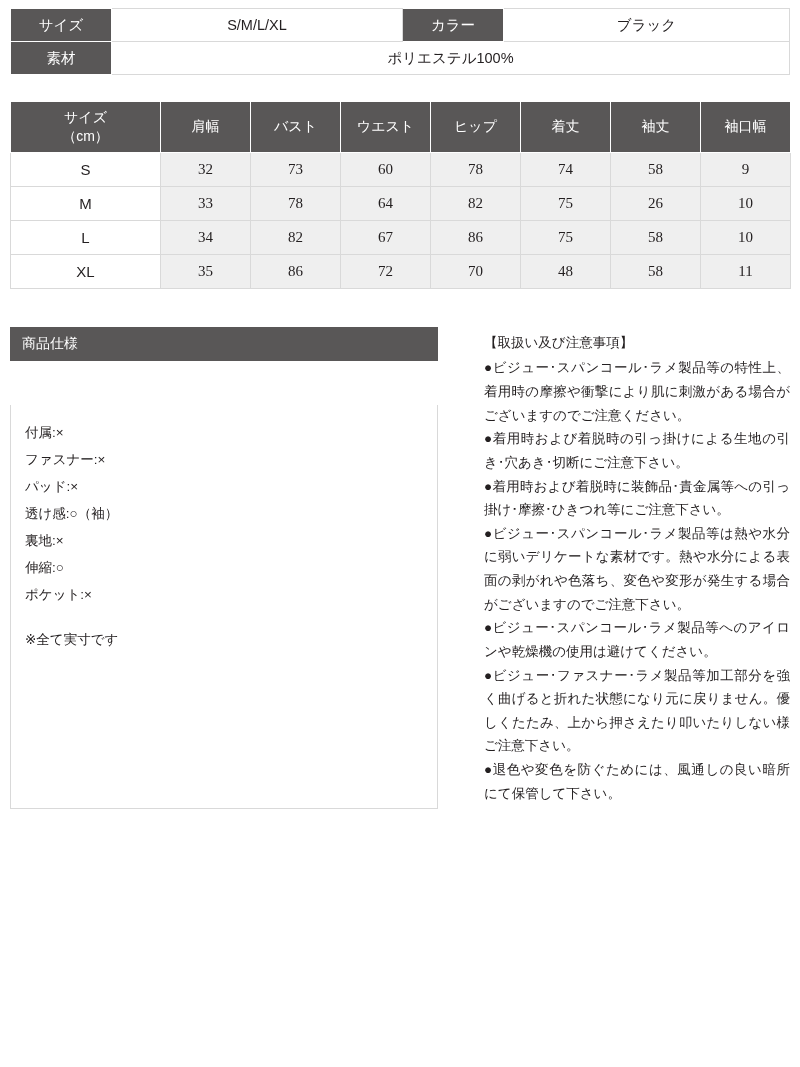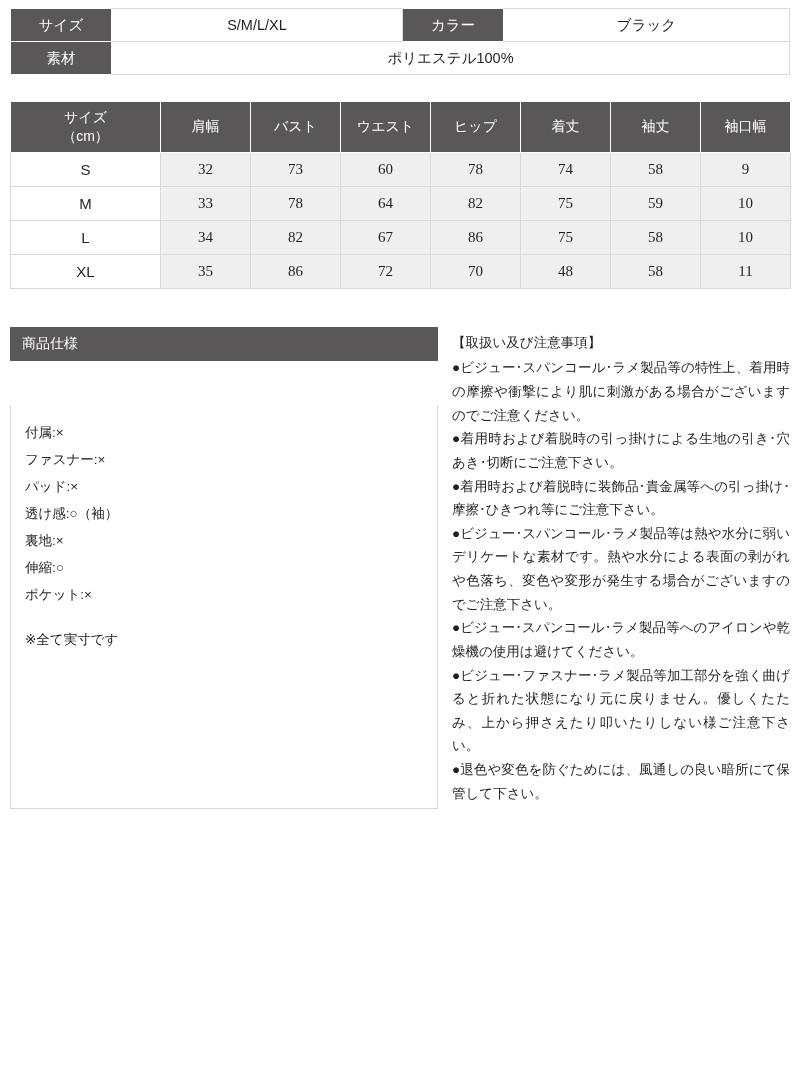--- a/index.html
+++ b/index.html
@@ -80,21 +80,21 @@
     font-family: Liberation Serif, serif;
   }
   table.size td.sizecol {
     background: #ffffff;
   }
 
   
   .lower {
     display: flex;
     margin-top: 38px;
-    gap: 14px;
+    gap: 26px;
   }
   .left-col {
     width: 428px;
     flex: 0 0 428px;
   }
   .spec-head {
     background: #595757;
     color: #ffffff;
     font-size: 14px;
     padding: 8px 12px;
@@ -109,20 +109,21 @@
     font-size: 13.5px;
     line-height: 2.0;
     margin-top: 44px;
   }
   .spec-body .gap {
     height: 18px;
   }
   .right-col {
     flex: 1 1 auto;
     padding-top: 4px;
+    margin-left: 20px;
   }
   .notice-title {
     font-size: 13.5px;
     line-height: 1.75;
     margin-bottom: 2px;
   }
   .notice-item {
     font-size: 13.5px;
     line-height: 1.75;
     text-align: justify;
@@ -186,21 +187,21 @@
           <td class="shade">58</td>
           <td class="shade">9</td>
         </tr>
         <tr>
           <td class="sizecol">M</td>
           <td class="shade">33</td>
           <td class="shade">78</td>
           <td class="shade">64</td>
           <td class="shade">82</td>
           <td class="shade">75</td>
-          <td class="shade">59</td>
+          <td class="shade">26</td>
           <td class="shade">10</td>
         </tr>
         <tr>
           <td class="sizecol">L</td>
           <td class="shade">34</td>
           <td class="shade">82</td>
           <td class="shade">67</td>
           <td class="shade">86</td>
           <td class="shade">75</td>
           <td class="shade">58</td>

